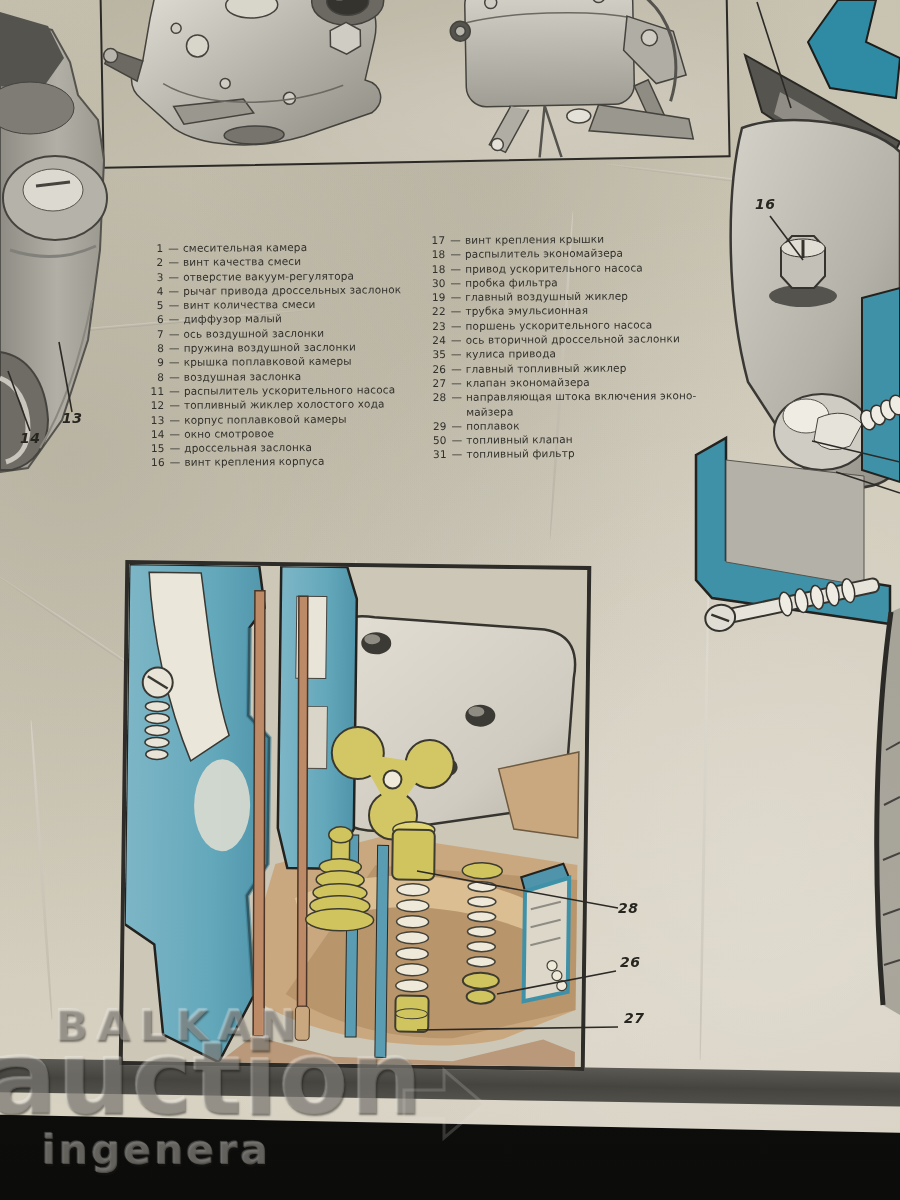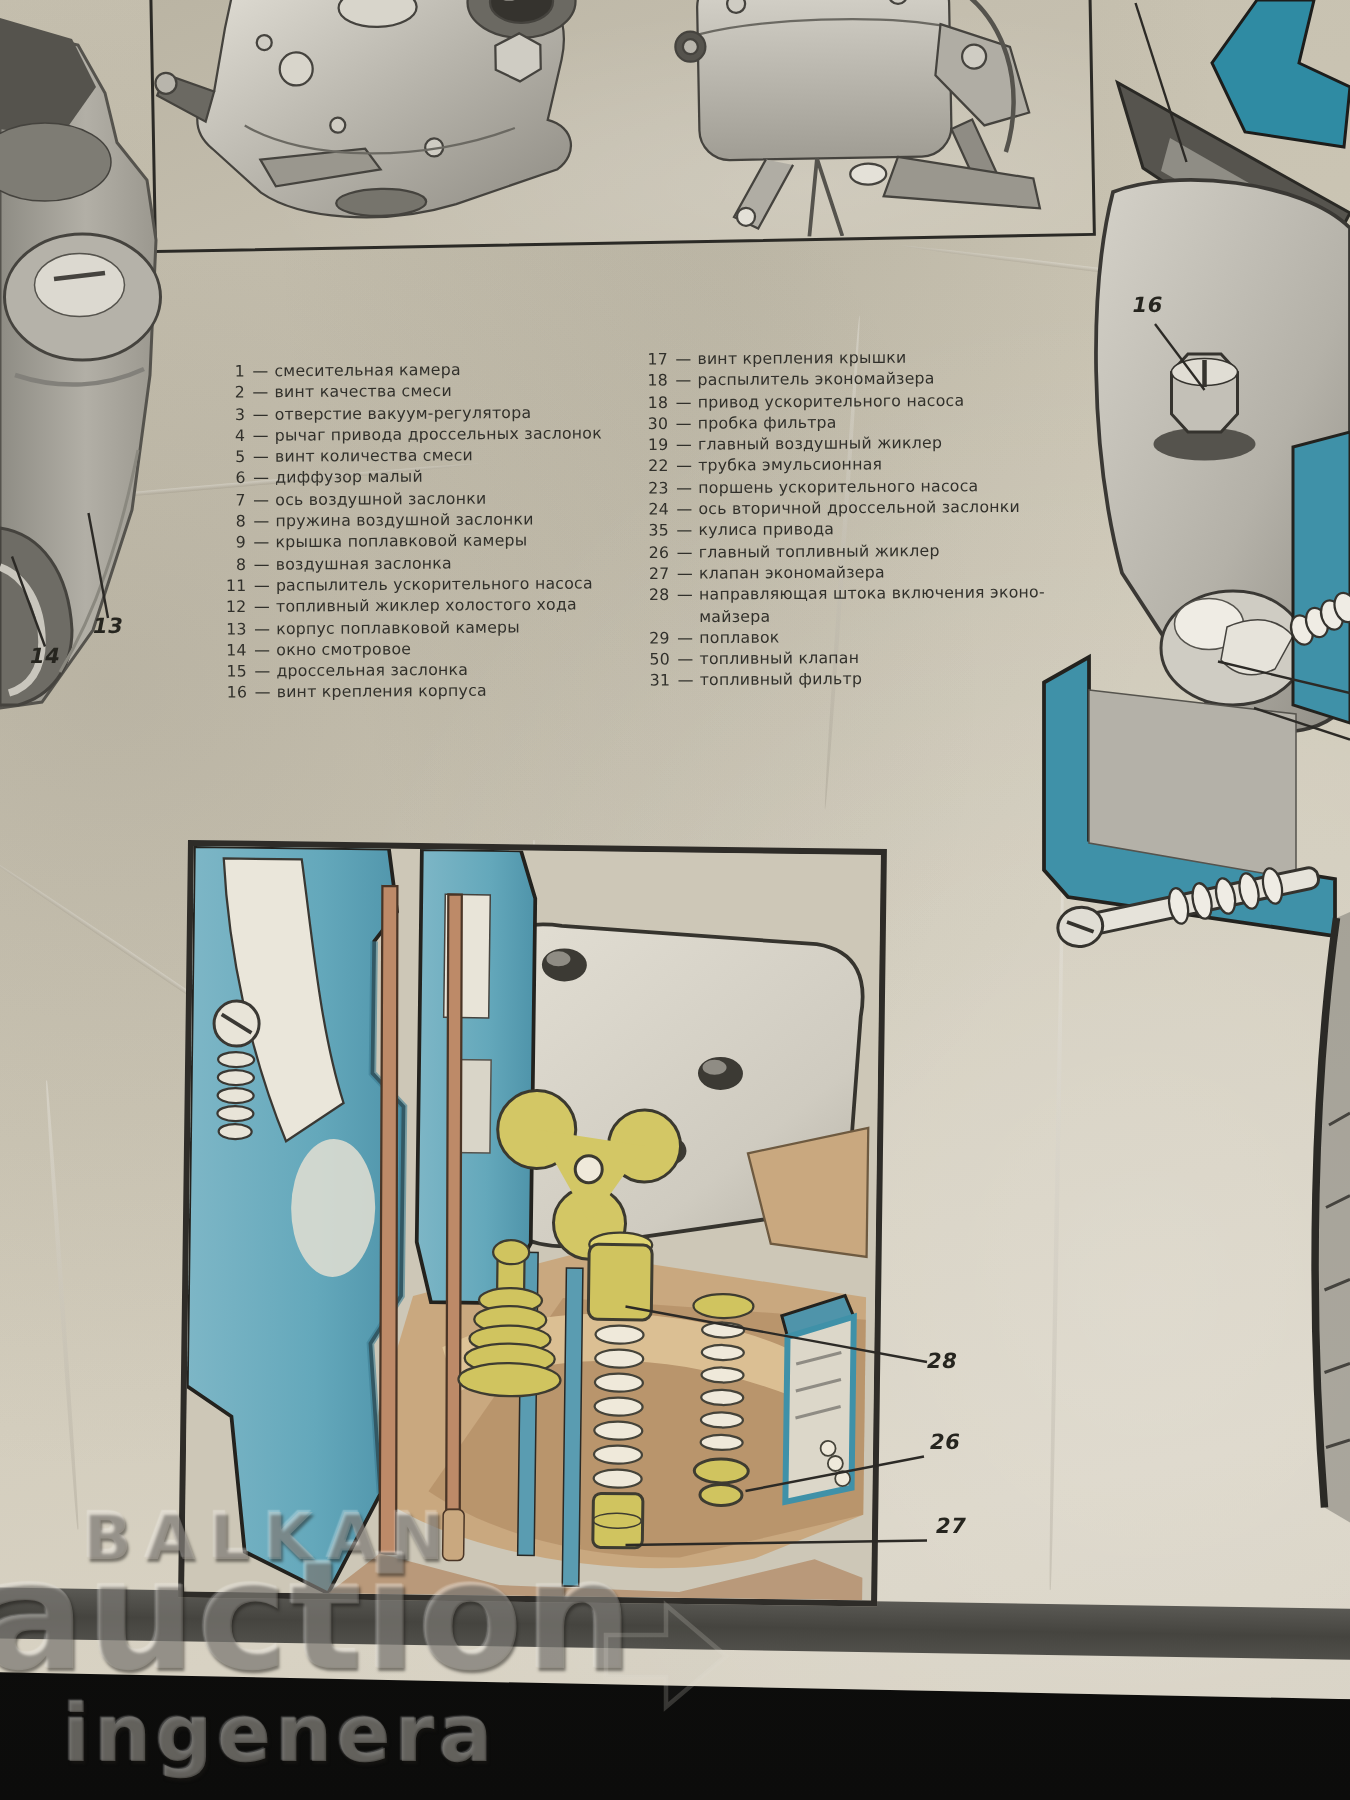--- a/index.html
+++ b/index.html
@@ -42,21 +42,21 @@
   
   .callout{position:absolute;font-weight:bold;font-style:italic;font-size:14px;
            color:#26251f;letter-spacing:.5px;}
   
   .wm{position:absolute;font-weight:bold;color:rgba(219,214,204,.26);
       text-shadow:1px 2px 2px rgba(28,26,22,.5),-1px -1px 1px rgba(255,255,255,.28);
       white-space:nowrap;}
   .wm-balkan{left:55px;top:1000px;font-size:43px;letter-spacing:9px;}
   .wm-auction{left:-12px;top:1018px;font-size:102px;letter-spacing:1px;
               color:rgba(223,218,208,.22);}
-  .wm-ingenera{left:42px;top:1126px;font-size:53px;letter-spacing:3px;
+  .wm-ingenera{left:42px;top:1126px;font-size:41px;letter-spacing:3px;
                color:rgba(205,201,192,.30);}
   .wm-arrow{position:absolute;left:402px;top:1066px;width:84px;height:76px;opacity:.33;}
   svg{display:block;}
   .illo{position:absolute;}
 </style>
 </head>
 <body>
 
 <div class="stage">
 

